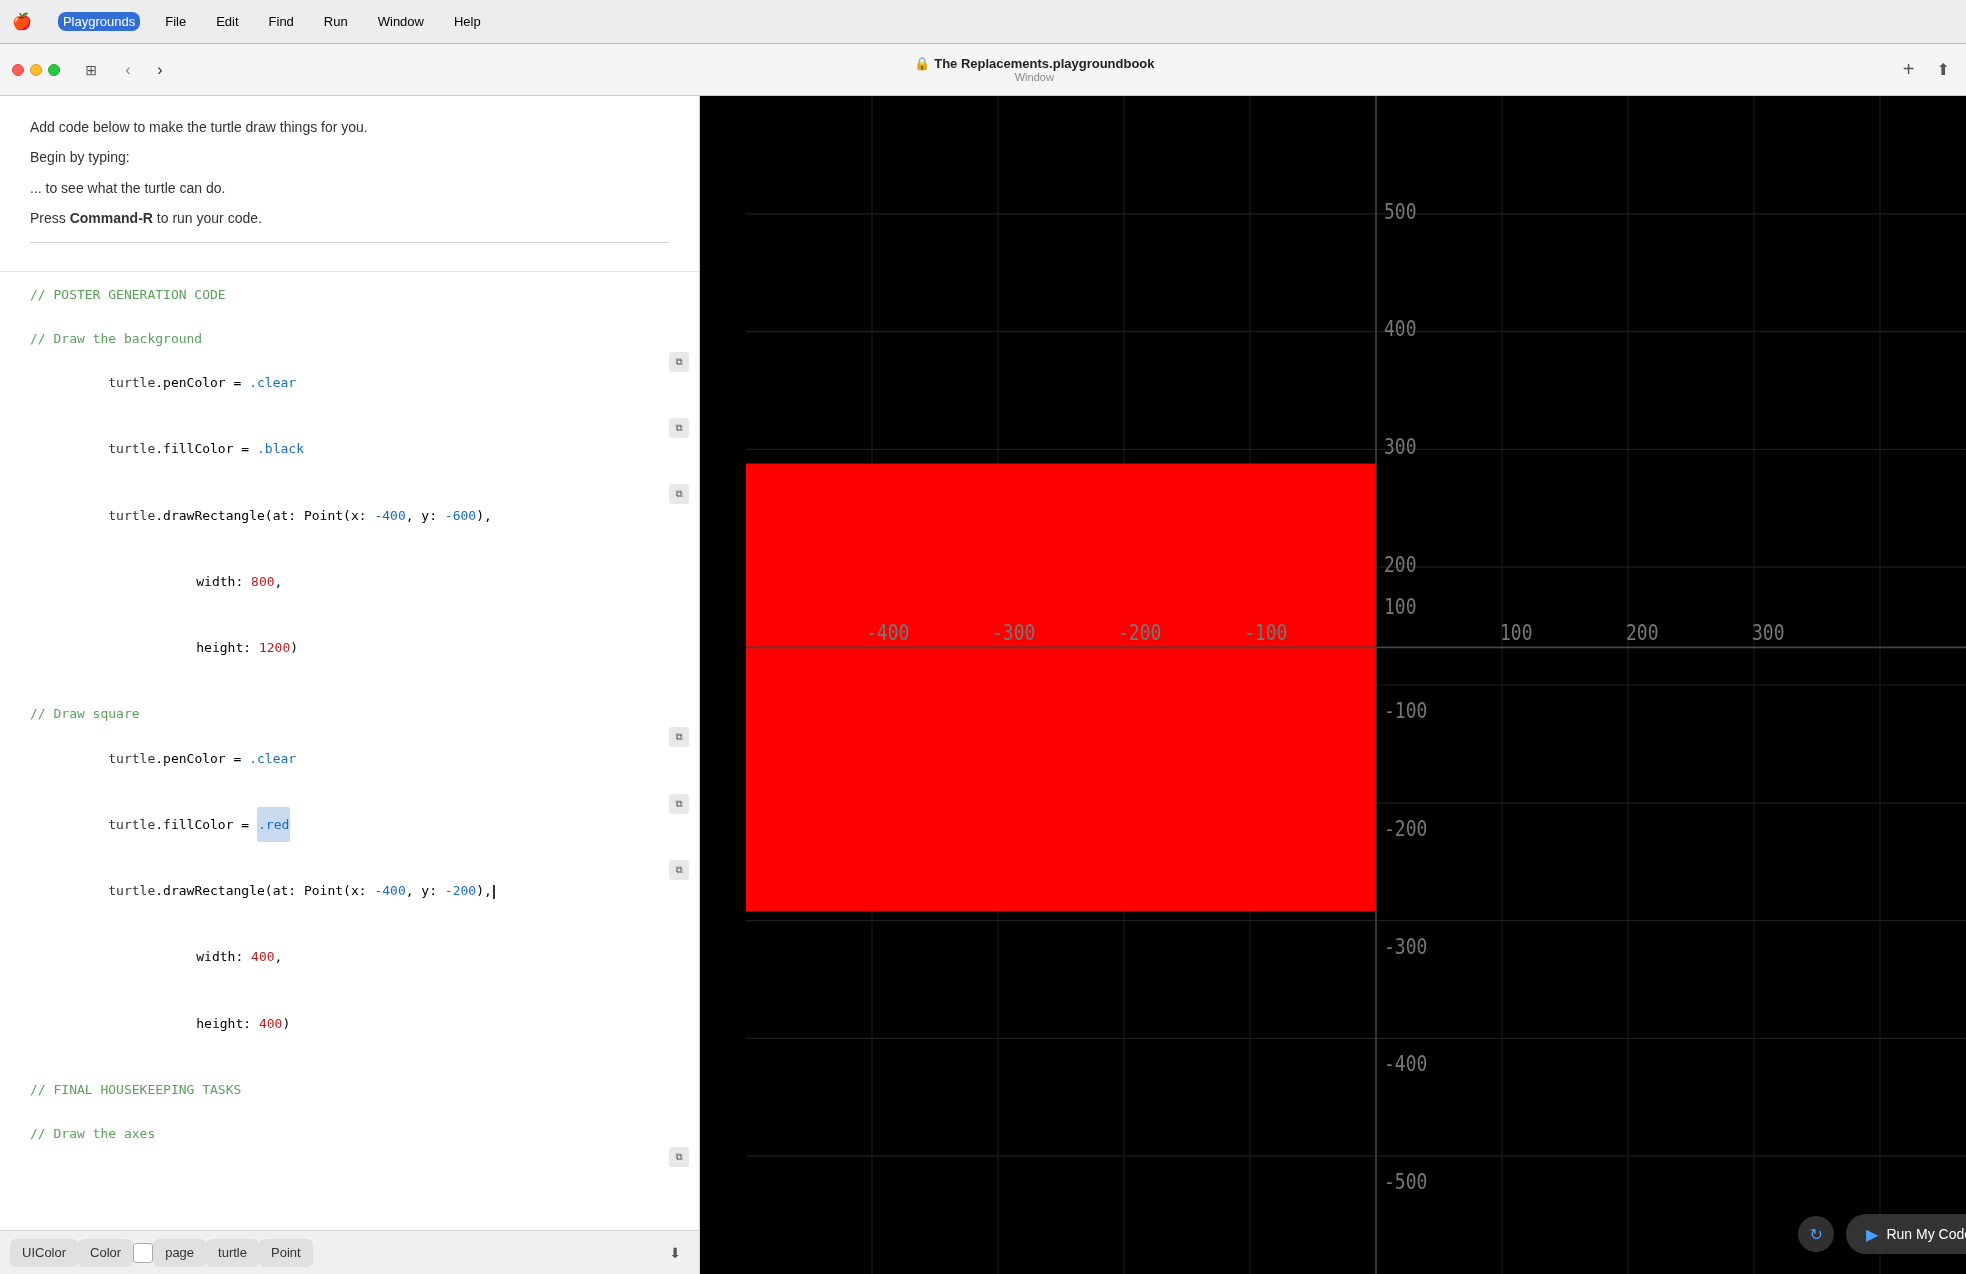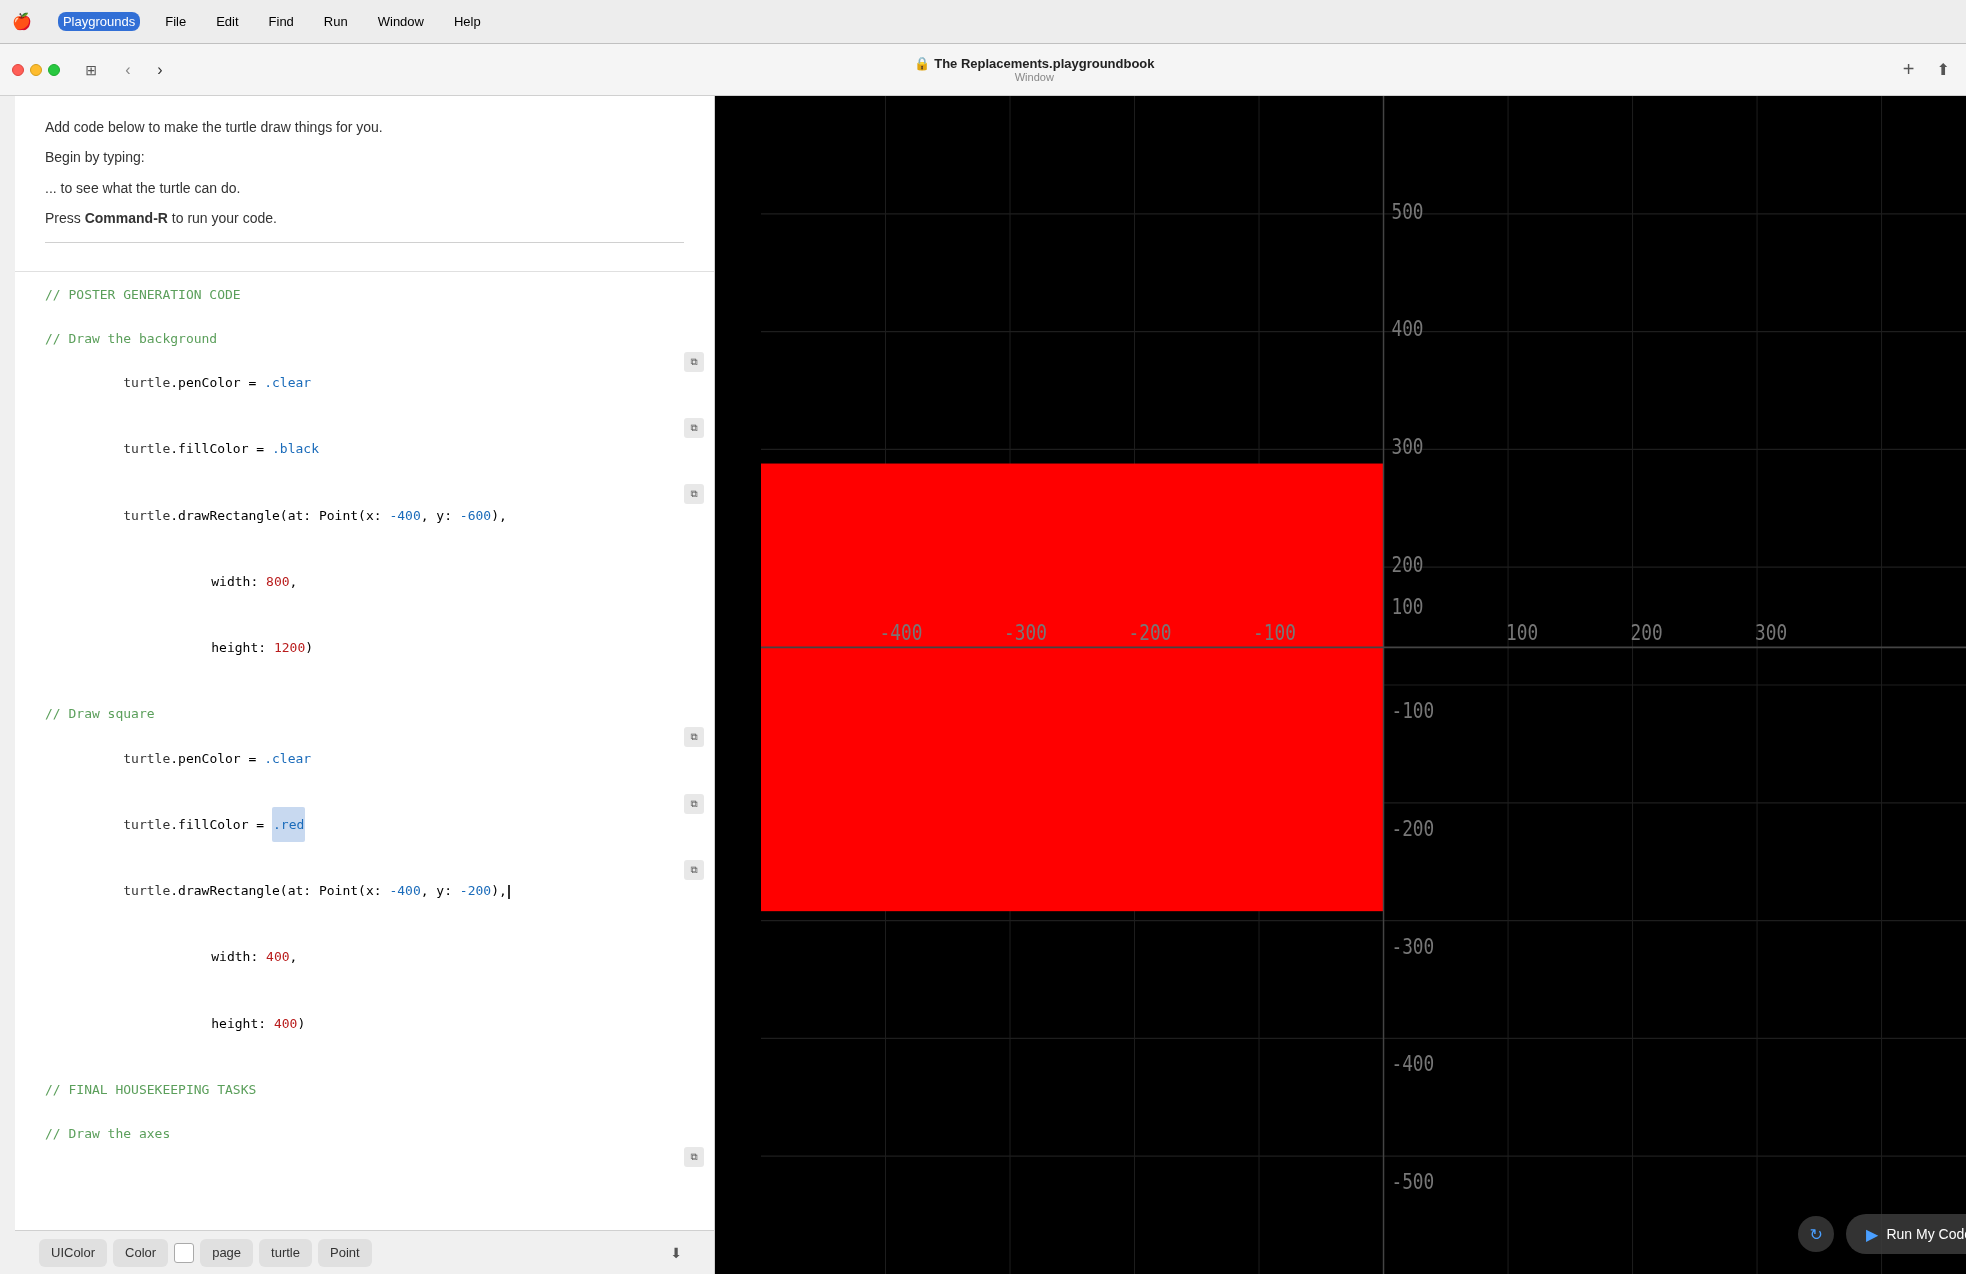--- a/index.html
+++ b/index.html
@@ -144,21 +144,20 @@
     }
 
     
     .code-panel {
       width: 700px;
       background: #fff;
       display: flex;
       flex-direction: column;
       border-right: 1px solid #d0d0d0;
       overflow: hidden;
-      margin-left: 15px;
     }
 
     
     .instructions {
       padding: 20px 30px 16px 30px;
       border-bottom: 1px solid #e0e0e0;
       font-size: 14px;
       color: #333;
       line-height: 1.6;
     }
@@ -240,22 +239,22 @@
       margin-left: 1px;
     }
 
     
     .bottom-bar {
       height: 44px;
       background: #f0f0f0;
       border-top: 1px solid #d0d0d0;
       display: flex;
       align-items: center;
-      padding: 0 24px;
-      gap: 6px;
+      padding: 0 10px;
+      gap: 0;
     }
     .autocomplete-chip {
       height: 28px;
       padding: 0 12px;
       border-radius: 6px;
       background: #e0e0e0;
       border: none;
       cursor: pointer;
       font-size: 13px;
       color: #333;

